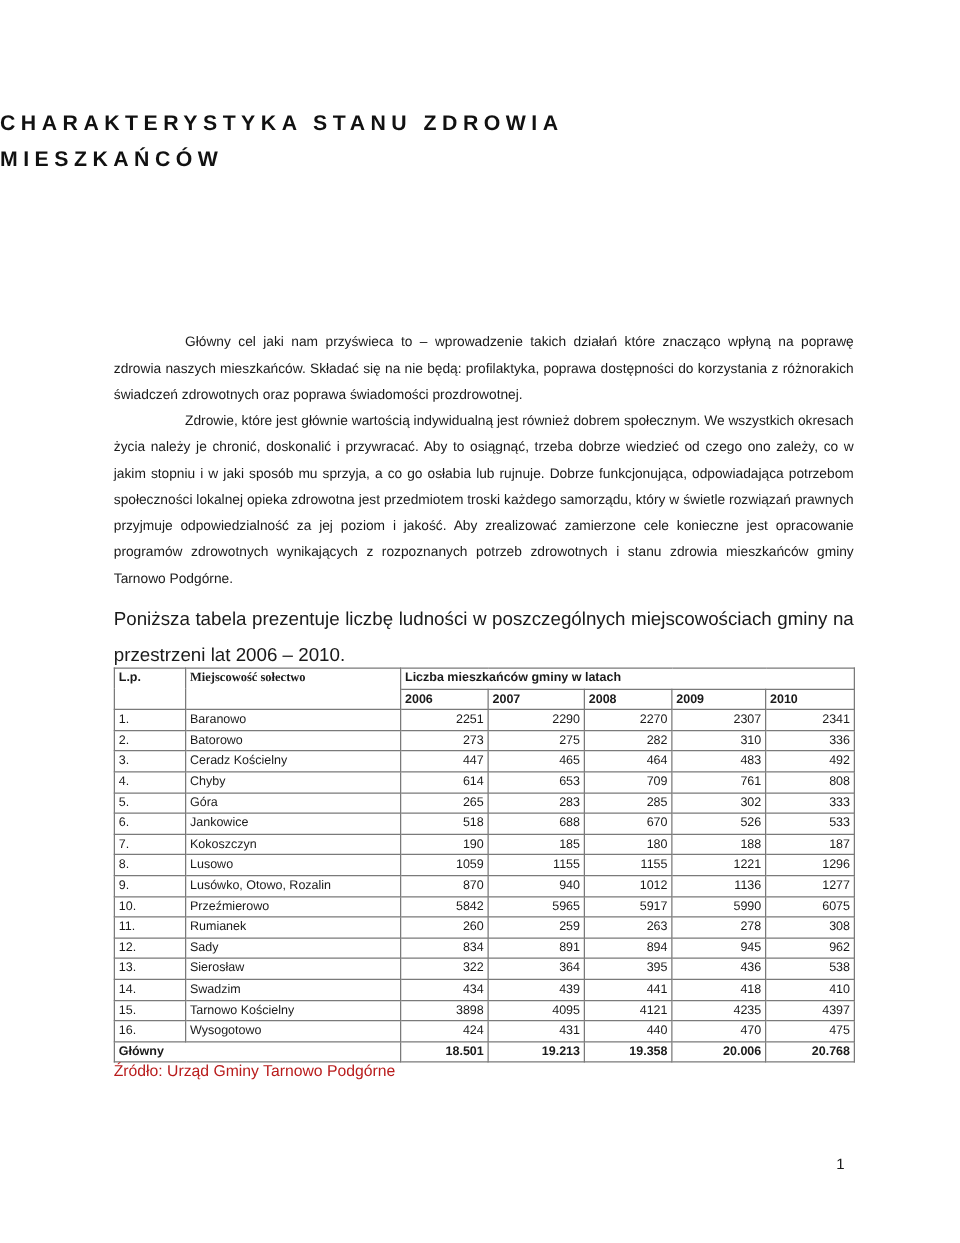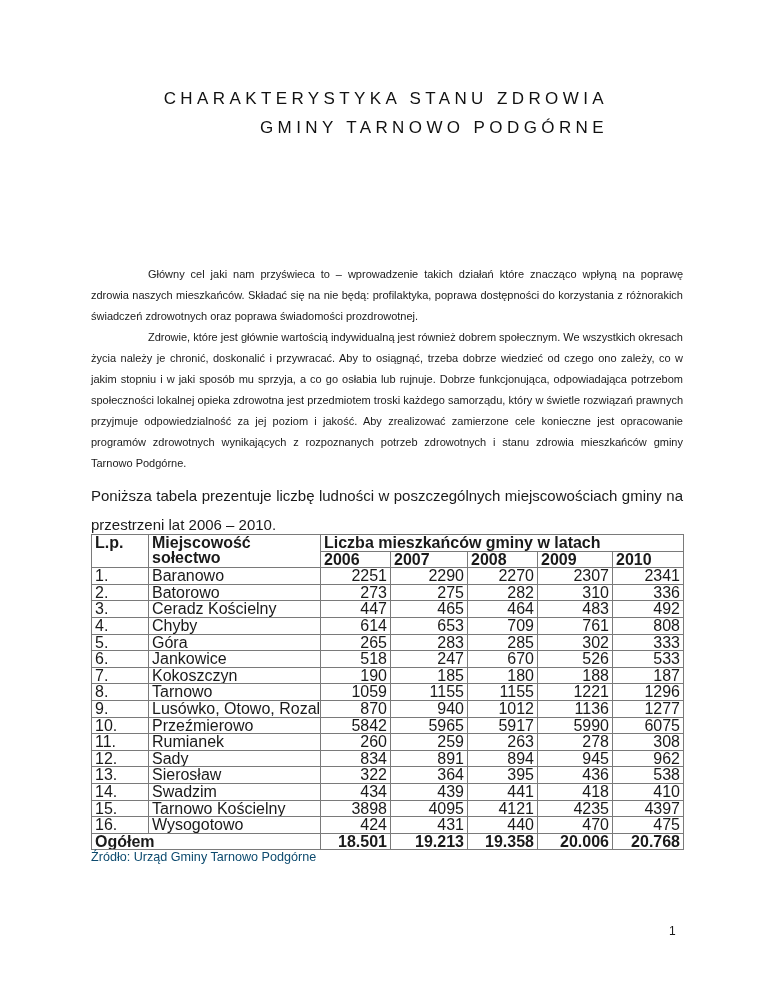--- a/index.html
+++ b/index.html
@@ -4,61 +4,61 @@
   <style>
     html, body { margin: 0; padding: 0; background: #ffffff; }
     body {
       width: 768px; height: 994px; position: relative; overflow: hidden;
       font-family: "Liberation Sans", "DejaVu Sans", sans-serif;
       color: #1a1a1a;
     }
     .page { position: absolute; left: 0; top: 0; width: 768px; height: 994px; background: #fff; }
     .title {
       position: absolute; left: 0; width: 608px; top: 84px;
-      text-align: right; font-weight: normal; font-size: 17px;
+      text-align: left; font-weight: bold; font-size: 17px;
       letter-spacing: 4.4px; line-height: 29px; color: #111;
     }
     .title div { white-space: nowrap; }
     .body-text {
       position: absolute; left: 91px; width: 592px; top: 264px;
       font-size: 11px; line-height: 21px; text-align: justify; color: #1a1a1a;
     }
     .body-text p { margin: 0; text-indent: 57px; }
     .intro {
       position: absolute; left: 91px; width: 592px; top: 481px;
       font-size: 15px; line-height: 29px; text-align: justify; margin: 0;
     }
     table.pop {
       position: absolute; left: 91px; top: 534px; width: 592px;
-      border-collapse: collapse; font-size: 16px; color: #1a1a1a;
+      border-collapse: collapse; font-size: 10px; color: #1a1a1a;
       table-layout: fixed;
       border-radius: 21px;
     }
     table.pop td, table.pop th {
       border: 1px solid #7a7a7a; padding: 0 3px; height: 15.6px; line-height: 15px;
       vertical-align: top; white-space: nowrap; overflow: hidden;
     }
     table.pop th { font-weight: bold; text-align: left; }
     table.pop td.num { text-align: right; }
     table.pop tr.total td { font-weight: bold; }
     .source {
-      position: absolute; left: 91px; top: 850px; font-size: 12.6px; color: #0c4a6e;
+      position: absolute; left: 91px; top: 850px; font-size: 12.6px; color: #b91c1c;
     }
     .page-num {
       position: absolute; left: 669px; top: 924px; font-size: 12px; color: #1a1a1a;
     }
   </style>
 </head>
 <body>
 
 <div class="page">
 
   <div class="title">
     <div>CHARAKTERYSTYKA STANU ZDROWIA</div>
-    <div>GMINY TARNOWO PODGÓRNE</div>
+    <div>MIESZKAŃCÓW</div>
   </div>
 
   <div class="body-text">
     <p>Główny cel jaki nam przyświeca to – wprowadzenie takich działań które znacząco wpłyną na poprawę zdrowia naszych mieszkańców. Składać się na nie będą: profilaktyka, poprawa dostępności do korzystania z różnorakich świadczeń zdrowotnych oraz poprawa świadomości prozdrowotnej.</p>
     <p>Zdrowie, które jest głównie wartością indywidualną jest również dobrem społecznym. We wszystkich okresach życia należy je chronić, doskonalić i przywracać. Aby to osiągnąć, trzeba dobrze wiedzieć od czego ono zależy, co w jakim stopniu i w jaki sposób mu sprzyja, a co go osłabia lub rujnuje. Dobrze funkcjonująca, odpowiadająca potrzebom społeczności lokalnej opieka zdrowotna jest przedmiotem troski każdego samorządu, który w świetle rozwiązań prawnych przyjmuje odpowiedzialność za jej poziom i jakość. Aby zrealizować zamierzone cele konieczne jest opracowanie programów zdrowotnych wynikających z rozpoznanych potrzeb zdrowotnych i stanu zdrowia mieszkańców gminy Tarnowo Podgórne.</p>
   </div>
 
   <p class="intro">Poniższa tabela prezentuje liczbę ludności w poszczególnych miejscowościach gminy na przestrzeni lat 2006 – 2010.</p>
 
   <table class="pop">
@@ -67,21 +67,21 @@
       <col style="width:172px">
       <col style="width:70px">
       <col style="width:77px">
       <col style="width:70px">
       <col style="width:75px">
       <col style="width:71px">
     </colgroup>
     <thead>
       <tr>
         <th rowspan="2">L.p.</th>
-        <th rowspan="2" style="white-space:normal;width:140px;">Miejscowość sołectwo</th>
+        <th rowspan="2" style="white-space:normal;width:140px;font-family:Liberation Serif, serif;">Miejscowość sołectwo</th>
         <th colspan="5">Liczba mieszkańców gminy w latach</th>
       </tr>
       <tr>
         <th>2006</th>
         <th>2007</th>
         <th>2008</th>
         <th>2009</th>
         <th>2010</th>
       </tr>
     </thead>
@@ -128,37 +128,37 @@
           <td class="num">265</td>
           <td class="num">283</td>
           <td class="num">285</td>
           <td class="num">302</td>
           <td class="num">333</td>
         </tr>
         <tr>
           <td>6.</td>
           <td>Jankowice</td>
           <td class="num">518</td>
-          <td class="num">247</td>
+          <td class="num">688</td>
           <td class="num">670</td>
           <td class="num">526</td>
           <td class="num">533</td>
         </tr>
         <tr>
           <td>7.</td>
           <td>Kokoszczyn</td>
           <td class="num">190</td>
           <td class="num">185</td>
           <td class="num">180</td>
           <td class="num">188</td>
           <td class="num">187</td>
         </tr>
         <tr>
           <td>8.</td>
-          <td>Tarnowo</td>
+          <td>Lusowo</td>
           <td class="num">1059</td>
           <td class="num">1155</td>
           <td class="num">1155</td>
           <td class="num">1221</td>
           <td class="num">1296</td>
         </tr>
         <tr>
           <td>9.</td>
           <td>Lusówko, Otowo, Rozalin</td>
           <td class="num">870</td>
@@ -226,21 +226,21 @@
           <td>Wysogotowo</td>
           <td class="num">424</td>
           <td class="num">431</td>
           <td class="num">440</td>
           <td class="num">470</td>
           <td class="num">475</td>
         </tr>
       </tbody>
     <tfoot>
       <tr class="total">
-        <td colspan="2">Ogółem</td>
+        <td colspan="2">Główny</td>
         <td class="num">18.501</td>
         <td class="num">19.213</td>
         <td class="num">19.358</td>
         <td class="num">20.006</td>
         <td class="num">20.768</td>
       </tr>
     </tfoot>
   </table>
 
   <div class="source">Źródło: Urząd Gminy Tarnowo Podgórne</div>

